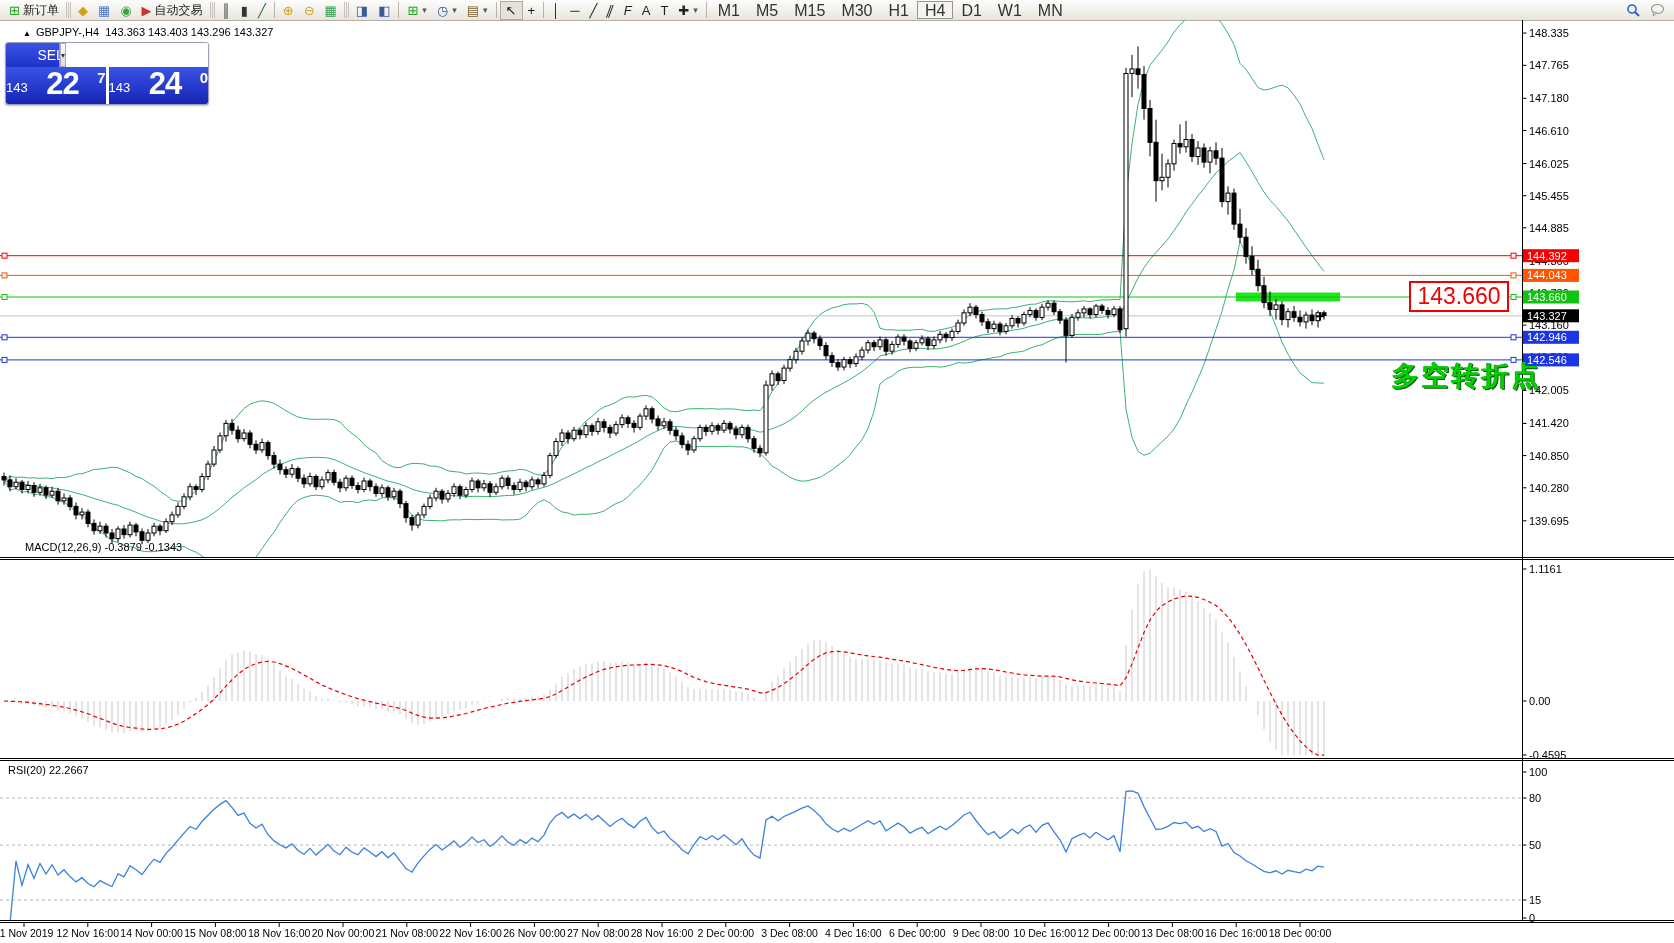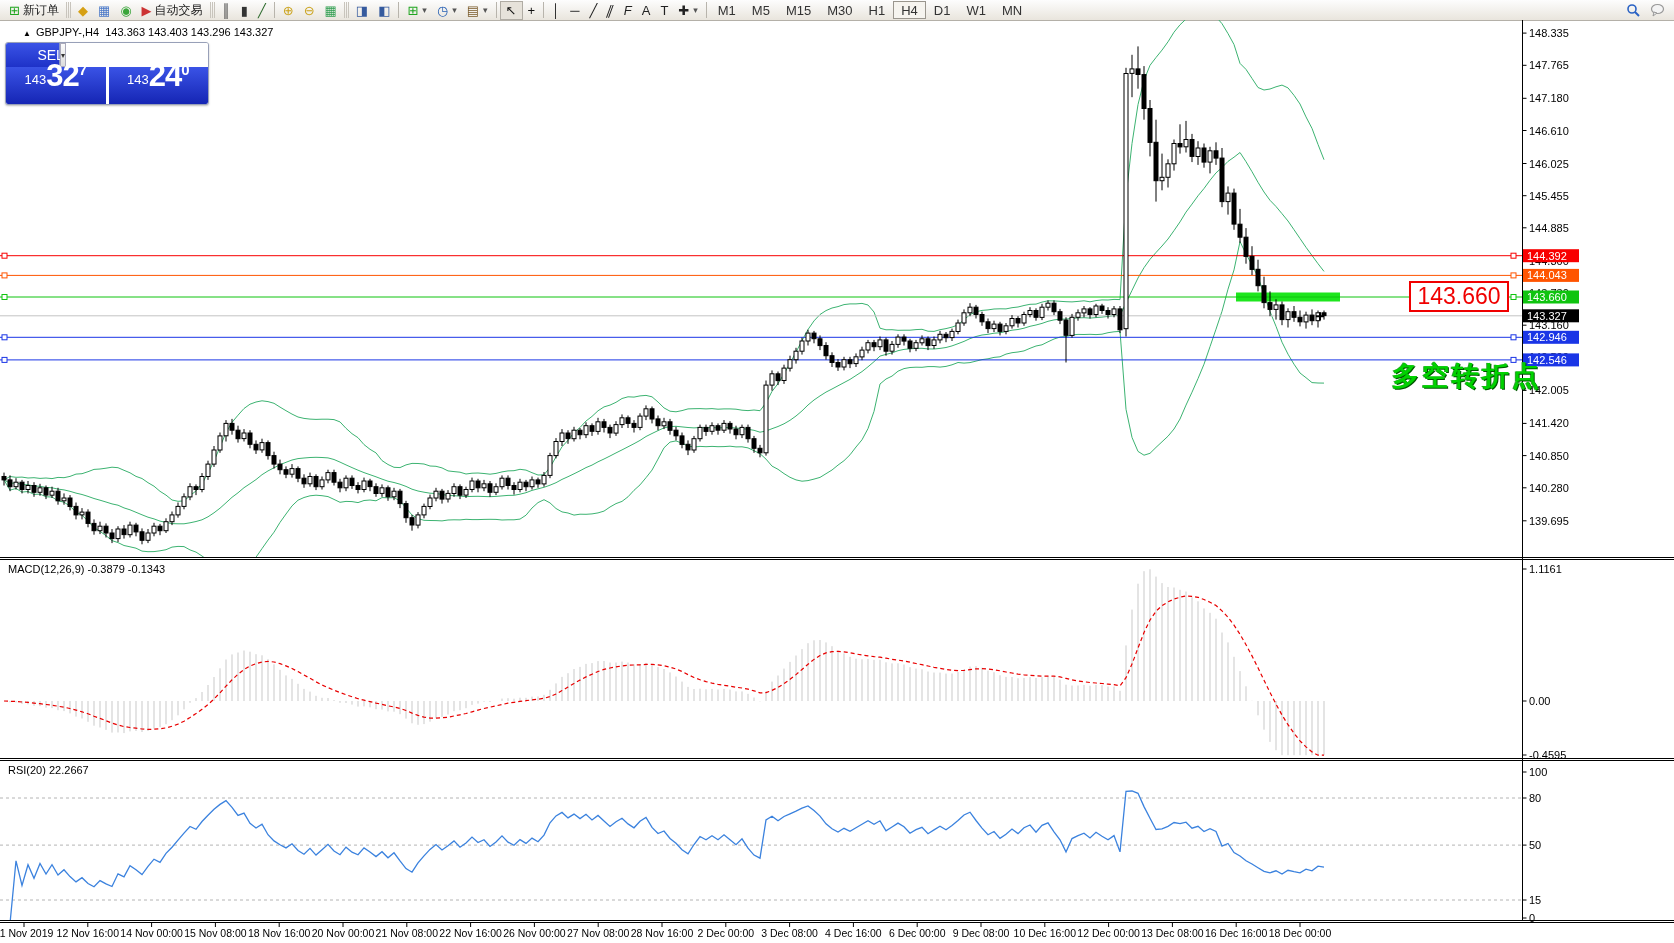--- a/index.html
+++ b/index.html
@@ -11,21 +11,21 @@
   #toolbar { position:absolute; left:0; top:0; width:1674px; height:21px;
     background:linear-gradient(#fdfdfd,#e9e5dd); border-bottom:1px solid #b4b0a8;
     display:flex; align-items:center; padding:0 4px; font-size:12px; color:#222; }
   .tb-item { display:flex; align-items:center; gap:3px; padding:0 5px; height:19px; cursor:default; }
   .tb-icon { font-size:13px; line-height:13px; }
   .tb-sep { width:1px; height:16px; background:#b8b4ac; margin:0 3px; }
   .tb-grip { width:5px; height:16px; margin:0 2px;
     background:repeating-linear-gradient(90deg,#c8c4bc 0 1px,transparent 1px 2px); }
   .tb-label { font-size:12px; }
   .tb-dd { font-size:9px; color:#555; margin-left:1px; }
-  .tf-btn { padding:1px 7px; height:18px; line-height:16px; font-size:13px; color:#333;
+  .tf-btn { padding:1px 7px; height:18px; line-height:16px; font-size:16px; color:#333;
     border:1px solid transparent; }
   .tf-btn.active { background:#f6f4ef; border:1px solid #9a968e; }
   .tb-right { margin-left:auto; display:flex; align-items:center; }
 
   
   #chart-title { position:absolute; left:7px; top:26px; font-size:11px; color:#000; z-index:5;margin-left:16px; }
   #chart-title .collapse { font-size:8px; margin-right:5px; color:#000; }
 
   
   #trade-panel { position:absolute; left:5px; top:42px; width:204px; height:63px; z-index:6;
@@ -34,40 +34,40 @@
   #tp-row1 { display:flex; height:24px; }
   .tp-btn { background:linear-gradient(#3a53e6,#1e32c8); color:#fff; font-size:14px;
     display:flex; align-items:center; justify-content:center; cursor:pointer; }
   #sell-btn { width:54px; border-right:1px solid #8894c8;padding-left:44px; }
   .tp-spin { width:17px; background:linear-gradient(#fcfcfc,#dcdcdc); border:1px solid #aab;
     font-size:8px; color:#333; display:flex; align-items:center; justify-content:center; cursor:pointer; }
   #tp-vol { flex:1; border:none; outline:none; font-size:14px; text-align:right; padding-right:8px;
     color:#000; font-family:"Liberation Sans",sans-serif; }
   #tp-row2 { display:flex; height:37px; background:#fff; }
   .tp-price { flex:1; background:linear-gradient(#3a53e6,#1525b4); color:#fff;
-    display:flex; align-items:flex-end; justify-content:center; padding-bottom:14px; cursor:pointer; }
+    display:flex; align-items:flex-end; justify-content:space-between; padding-bottom:6px; cursor:pointer; }
   #tp-row2 .gap { width:3px; background:#fff; }
   .tp-base { font-size:13px; margin-bottom:3px; }
   .tp-big { font-size:31px; line-height:28px; font-weight:bold; letter-spacing:-1px; }
   .tp-sup { font-size:15px; margin-bottom:12px; font-weight:bold; }
 
   
   #chart-svg { position:absolute; left:0; top:20px; }
   svg text { font-family:"Liberation Sans","DejaVu Sans",sans-serif; }
 
   
   #price-callout { position:absolute; left:1409px; top:281px; width:100px; height:31px; z-index:4;
     background:#fff; border:2px solid #f00000; color:#f00000; font-size:23px;
     display:flex; align-items:center; justify-content:center; }
   #cjk-note { position:absolute; left:1392px; top:330px; z-index:4; font-size:27px; font-weight:bold;
     color:#00d200; letter-spacing:3px; text-shadow:1px 1px 0 #005500, -1px 0 0 #30a030; white-space:nowrap;margin-top:28px; }
 
   
   .ind-label { position:absolute; left:8px; font-size:11px; color:#000; z-index:4; }
-  #macd-label { top:563px; }
+  #macd-label { top:541px;margin-left:17px; }
   #rsi-label  { top:764px; }
 </style>
 </head>
 <body>
 
 <div id="app">
 
   <div id="toolbar">
     <div class="tb-item">
       <span class="tb-icon" style="color:#1fa51f">⊞</span>
@@ -195,21 +195,21 @@
   <div id="trade-panel">
     <div id="tp-row1">
       <div id="sell-btn" class="tp-btn">SELL</div>
       <div class="tp-spin">▾</div>
       <input id="tp-vol" value="1.00" style="">
 
     </div>
     <div id="tp-row2">
       <div class="tp-price">
         <span class="tp-base">143</span>
-        <span class="tp-big">32</span>
+        <span class="tp-big">22</span>
         <span class="tp-sup">7</span>
       </div>
       <div class="gap"></div>
       <div class="tp-price">
         <span class="tp-base">143</span>
         <span class="tp-big">24</span>
         <span class="tp-sup">0</span>
       </div>
     </div>
   </div>

